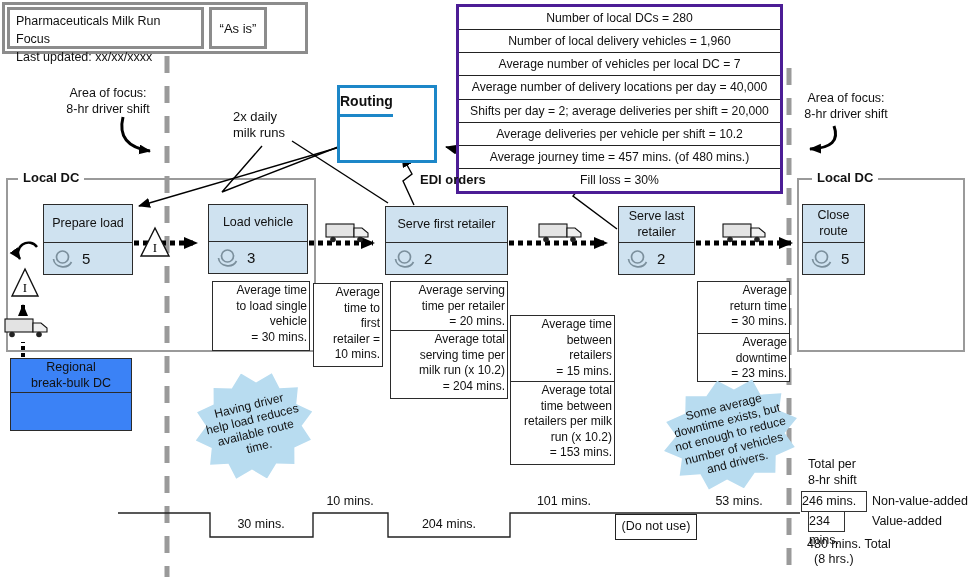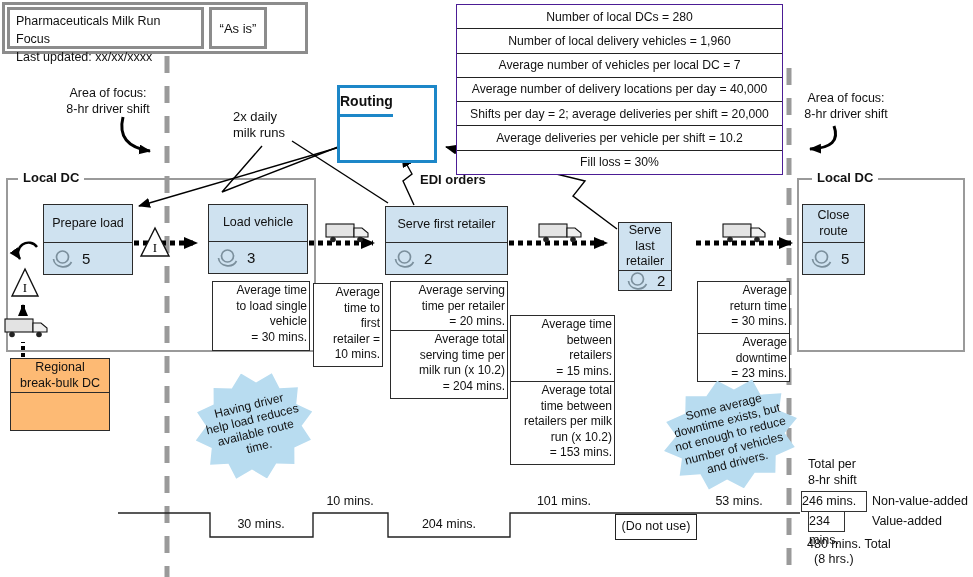--- a/index.html
+++ b/index.html
@@ -97,27 +97,28 @@
 
   <div class="hbox" style="left:2px;top:2px;width:306px;height:52px;background:transparent"></div>
   <div class="hbox" style="left:7px;top:7px;width:197px;height:42px;padding:2px 6px;font-size:12.5px;line-height:1.45">
     <div>Pharmaceuticals Milk Run Focus</div>
     <div>Last updated: xx/xx/xxxx</div>
   </div>
   <div class="hbox" style="left:209px;top:7px;width:58px;height:42px;display:flex;align-items:center;justify-content:center;font-size:13px">
     <span>“As is”</span>
   </div>
 
-  <div class="abs" style="left:456px;top:4px;width:327px;height:171px;border:1px solid #4c1d95;background:#fff;display:flex;flex-direction:column">
+  <div class="abs" style="left:456px;top:4px;width:327px;height:190px;border:3px solid #4c1d95;background:#fff;display:flex;flex-direction:column">
     <div class="statrow">Number of local DCs = 280</div>
     <div class="statrow">Number of local delivery vehicles = 1,960</div>
     <div class="statrow">Average number of vehicles per local DC = 7</div>
     <div class="statrow">Average number of delivery locations per day = 40,000</div>
     <div class="statrow">Shifts per day = 2; average deliveries per shift = 20,000</div>
     <div class="statrow">Average deliveries per vehicle per shift = 10.2</div>
+    <div class="statrow">Average journey time = 457 mins. (of 480 mins.)</div>
     <div class="statrow">Fill loss = 30%</div>
   </div>
 
   <div class="abs" style="left:337px;top:85px;width:100px;height:78px;border:3.5px solid #1d87c8;background:#fff;display:flex;">
     <div style="height:26px;border-bottom:3.5px solid #1d87c8;display:flex;align-items:center;justify-content:center;font-weight:bold;font-size:14px">Routing</div>
     <div style="flex:1"></div>
   </div>
 
   <div class="abs pre" style="left:58px;top:86px;width:100px;font-size:12.5px;line-height:1.25;text-align:center">Area of focus:
 8-hr driver shift</div>
@@ -156,21 +157,21 @@
     <div class="proc-title">Serve first retailer</div>
     <div class="proc-ops">
       <svg width="24" height="20" viewBox="0 0 24 20">
         <circle cx="11.5" cy="8" r="6" fill="none" stroke="#7b8f9c" stroke-width="1.7"></circle>
         <path d="M2.5,10 a9.5,8.5 0 0 0 18,3" fill="none" stroke="#7b8f9c" stroke-width="1.7"></path>
       </svg>
       <span>2</span>
     </div>
   </div>
 
-  <div class="proc" style="left:618px;top:222px;width:54px;height:69px">
+  <div class="proc" style="left:618px;top:206px;width:77px;height:69px">
     <div class="proc-title">Serve last
 retailer</div>
     <div class="proc-ops">
       <svg width="24" height="20" viewBox="0 0 24 20">
         <circle cx="11.5" cy="8" r="6" fill="none" stroke="#7b8f9c" stroke-width="1.7"></circle>
         <path d="M2.5,10 a9.5,8.5 0 0 0 18,3" fill="none" stroke="#7b8f9c" stroke-width="1.7"></path>
       </svg>
       <span>2</span>
     </div>
   </div>
@@ -180,21 +181,21 @@
 route</div>
     <div class="proc-ops">
       <svg width="24" height="20" viewBox="0 0 24 20">
         <circle cx="11.5" cy="8" r="6" fill="none" stroke="#7b8f9c" stroke-width="1.7"></circle>
         <path d="M2.5,10 a9.5,8.5 0 0 0 18,3" fill="none" stroke="#7b8f9c" stroke-width="1.7"></path>
       </svg>
       <span>5</span>
     </div>
   </div>
 
-  <div class="abs" style="left:10px;top:358px;width:100px;height:73px;border:1px solid #2b2b2b;background:#fdba74">
+  <div class="abs" style="left:10px;top:358px;width:122px;height:73px;border:1px solid #2b2b2b;background:#3b82f6">
     <div class="pre" style="height:33px;border-bottom:1px solid #2b2b2b;display:flex;align-items:center;justify-content:center;font-size:12.5px;line-height:1.25;text-align:center;white-space:pre-line">Regional
 break-bulk DC</div>
   </div>
 
   <div class="ibox" style="left:212px;top:281px;width:98px;height:70px">Average time
 to load single
 vehicle
 = 30 mins.</div>
   <div class="ibox" style="left:313px;top:283px;width:70px;height:84px">Average
 time to

